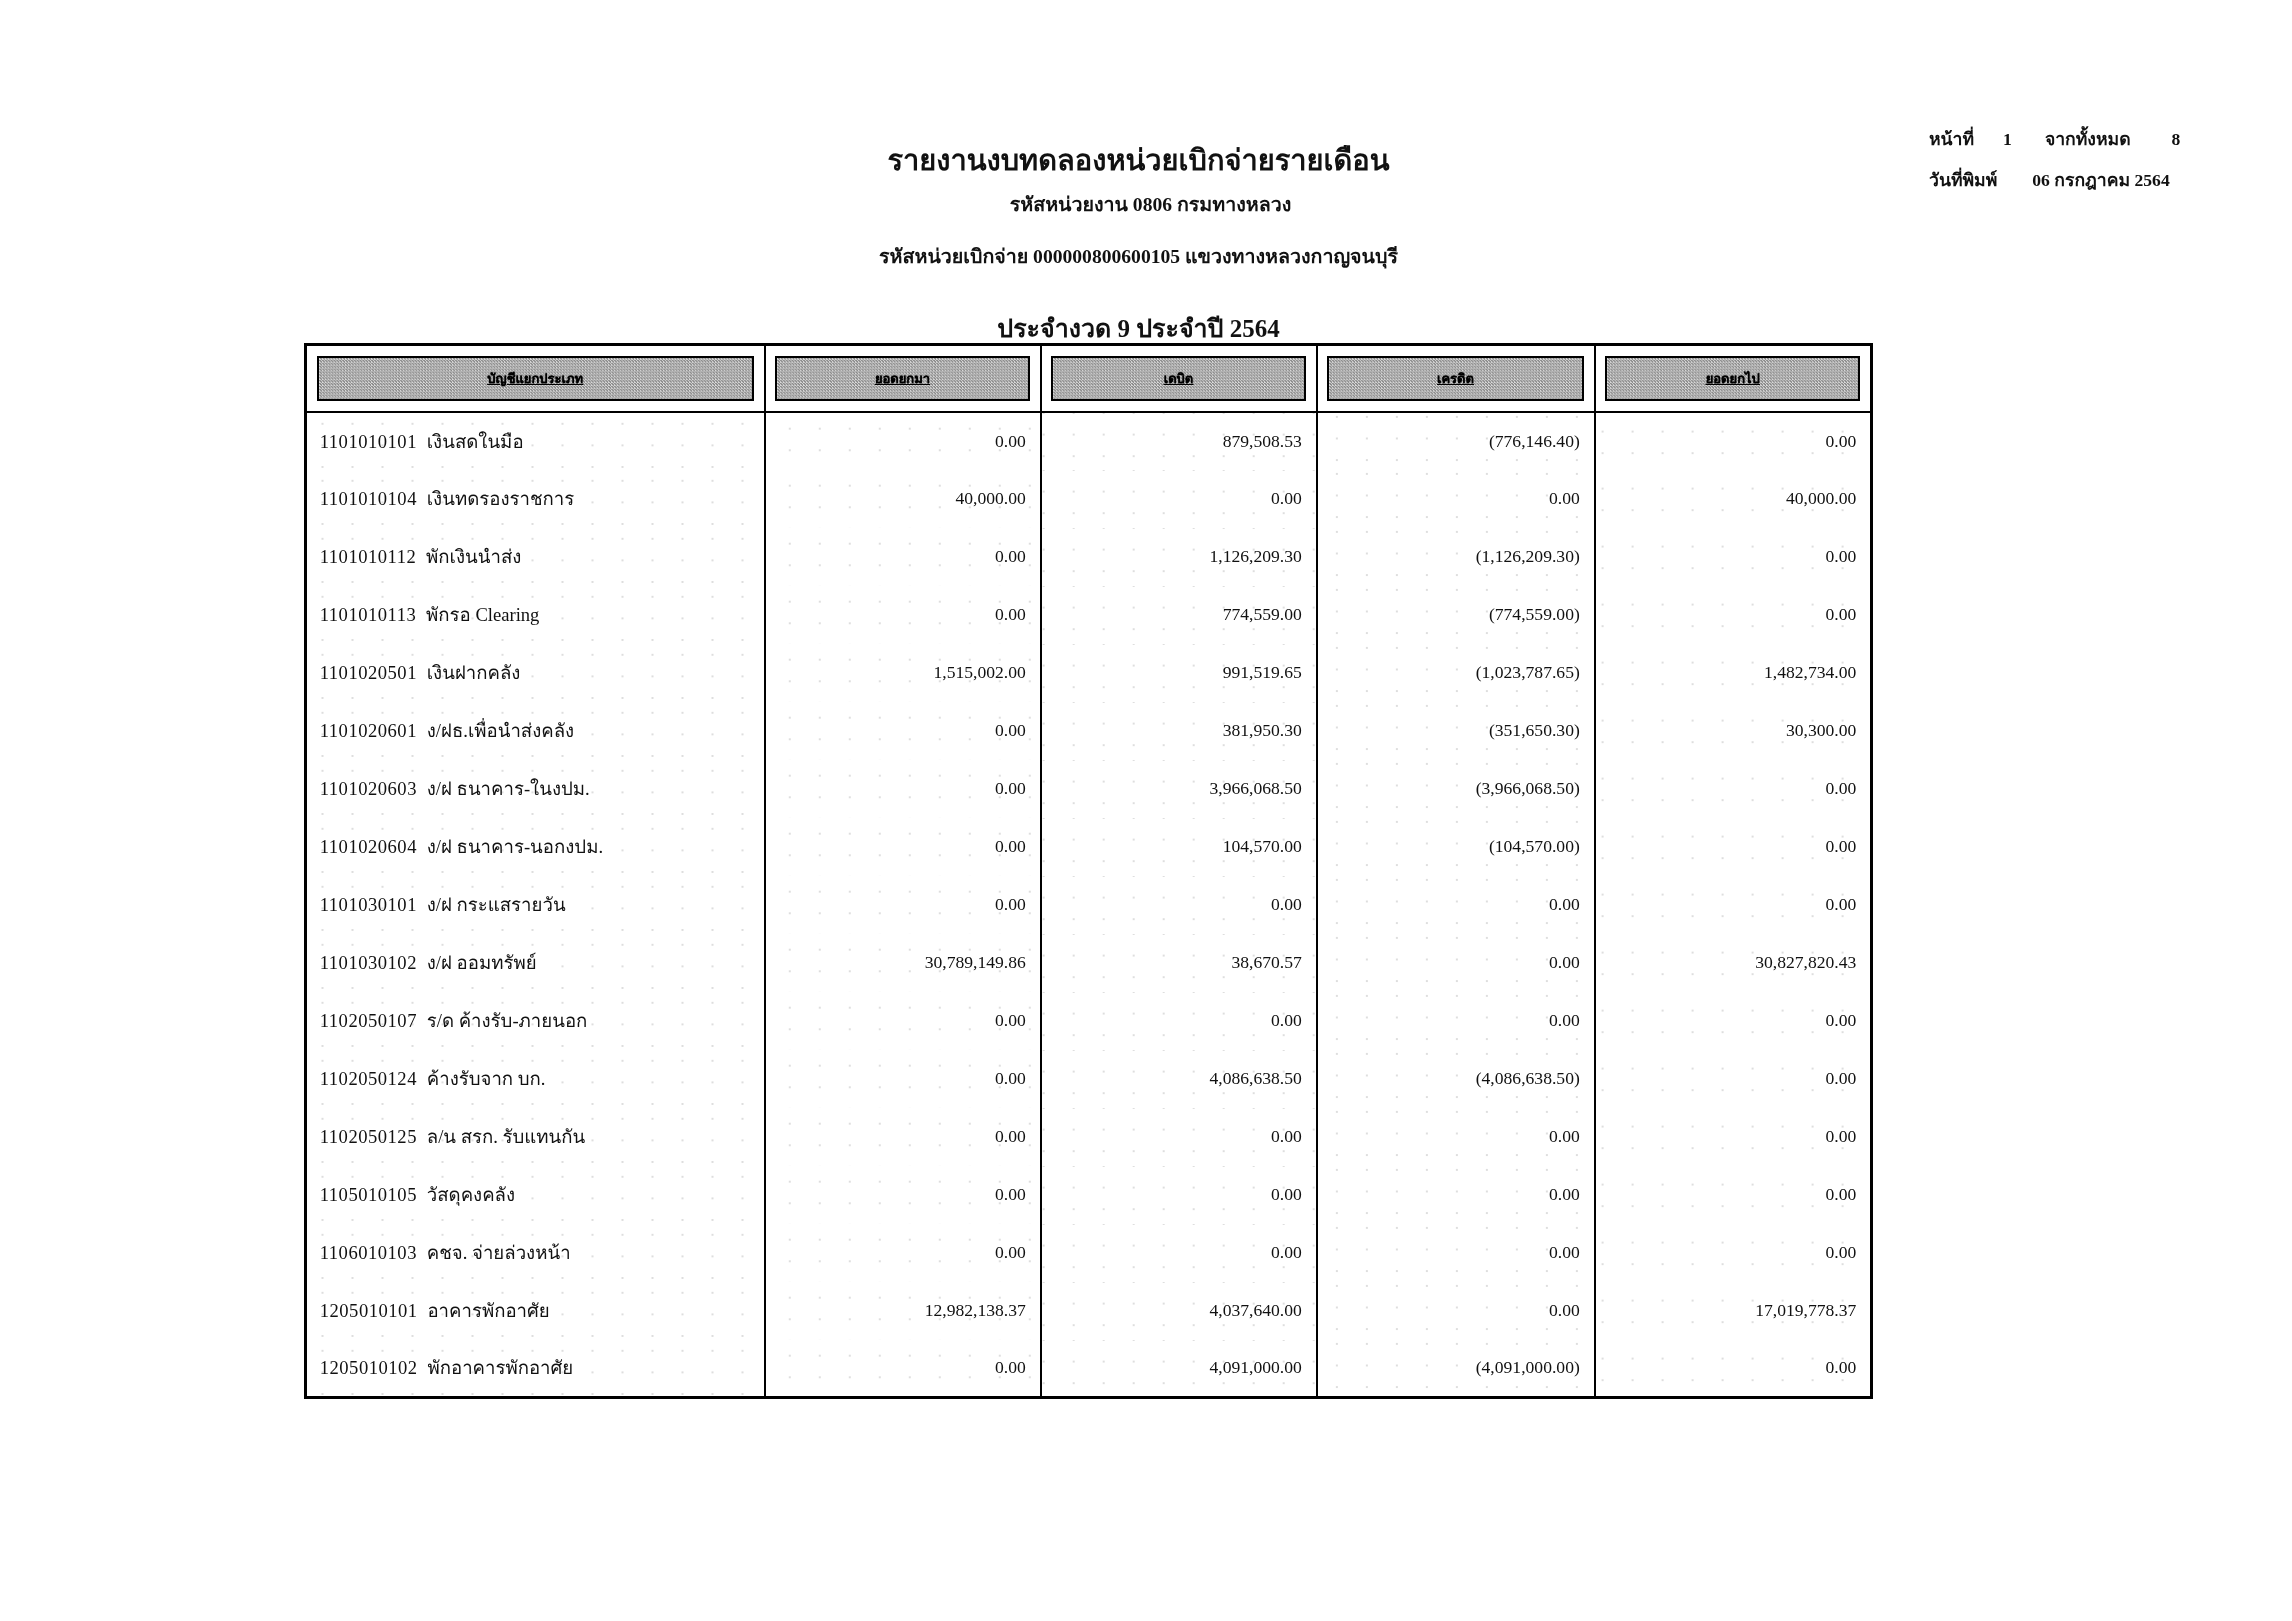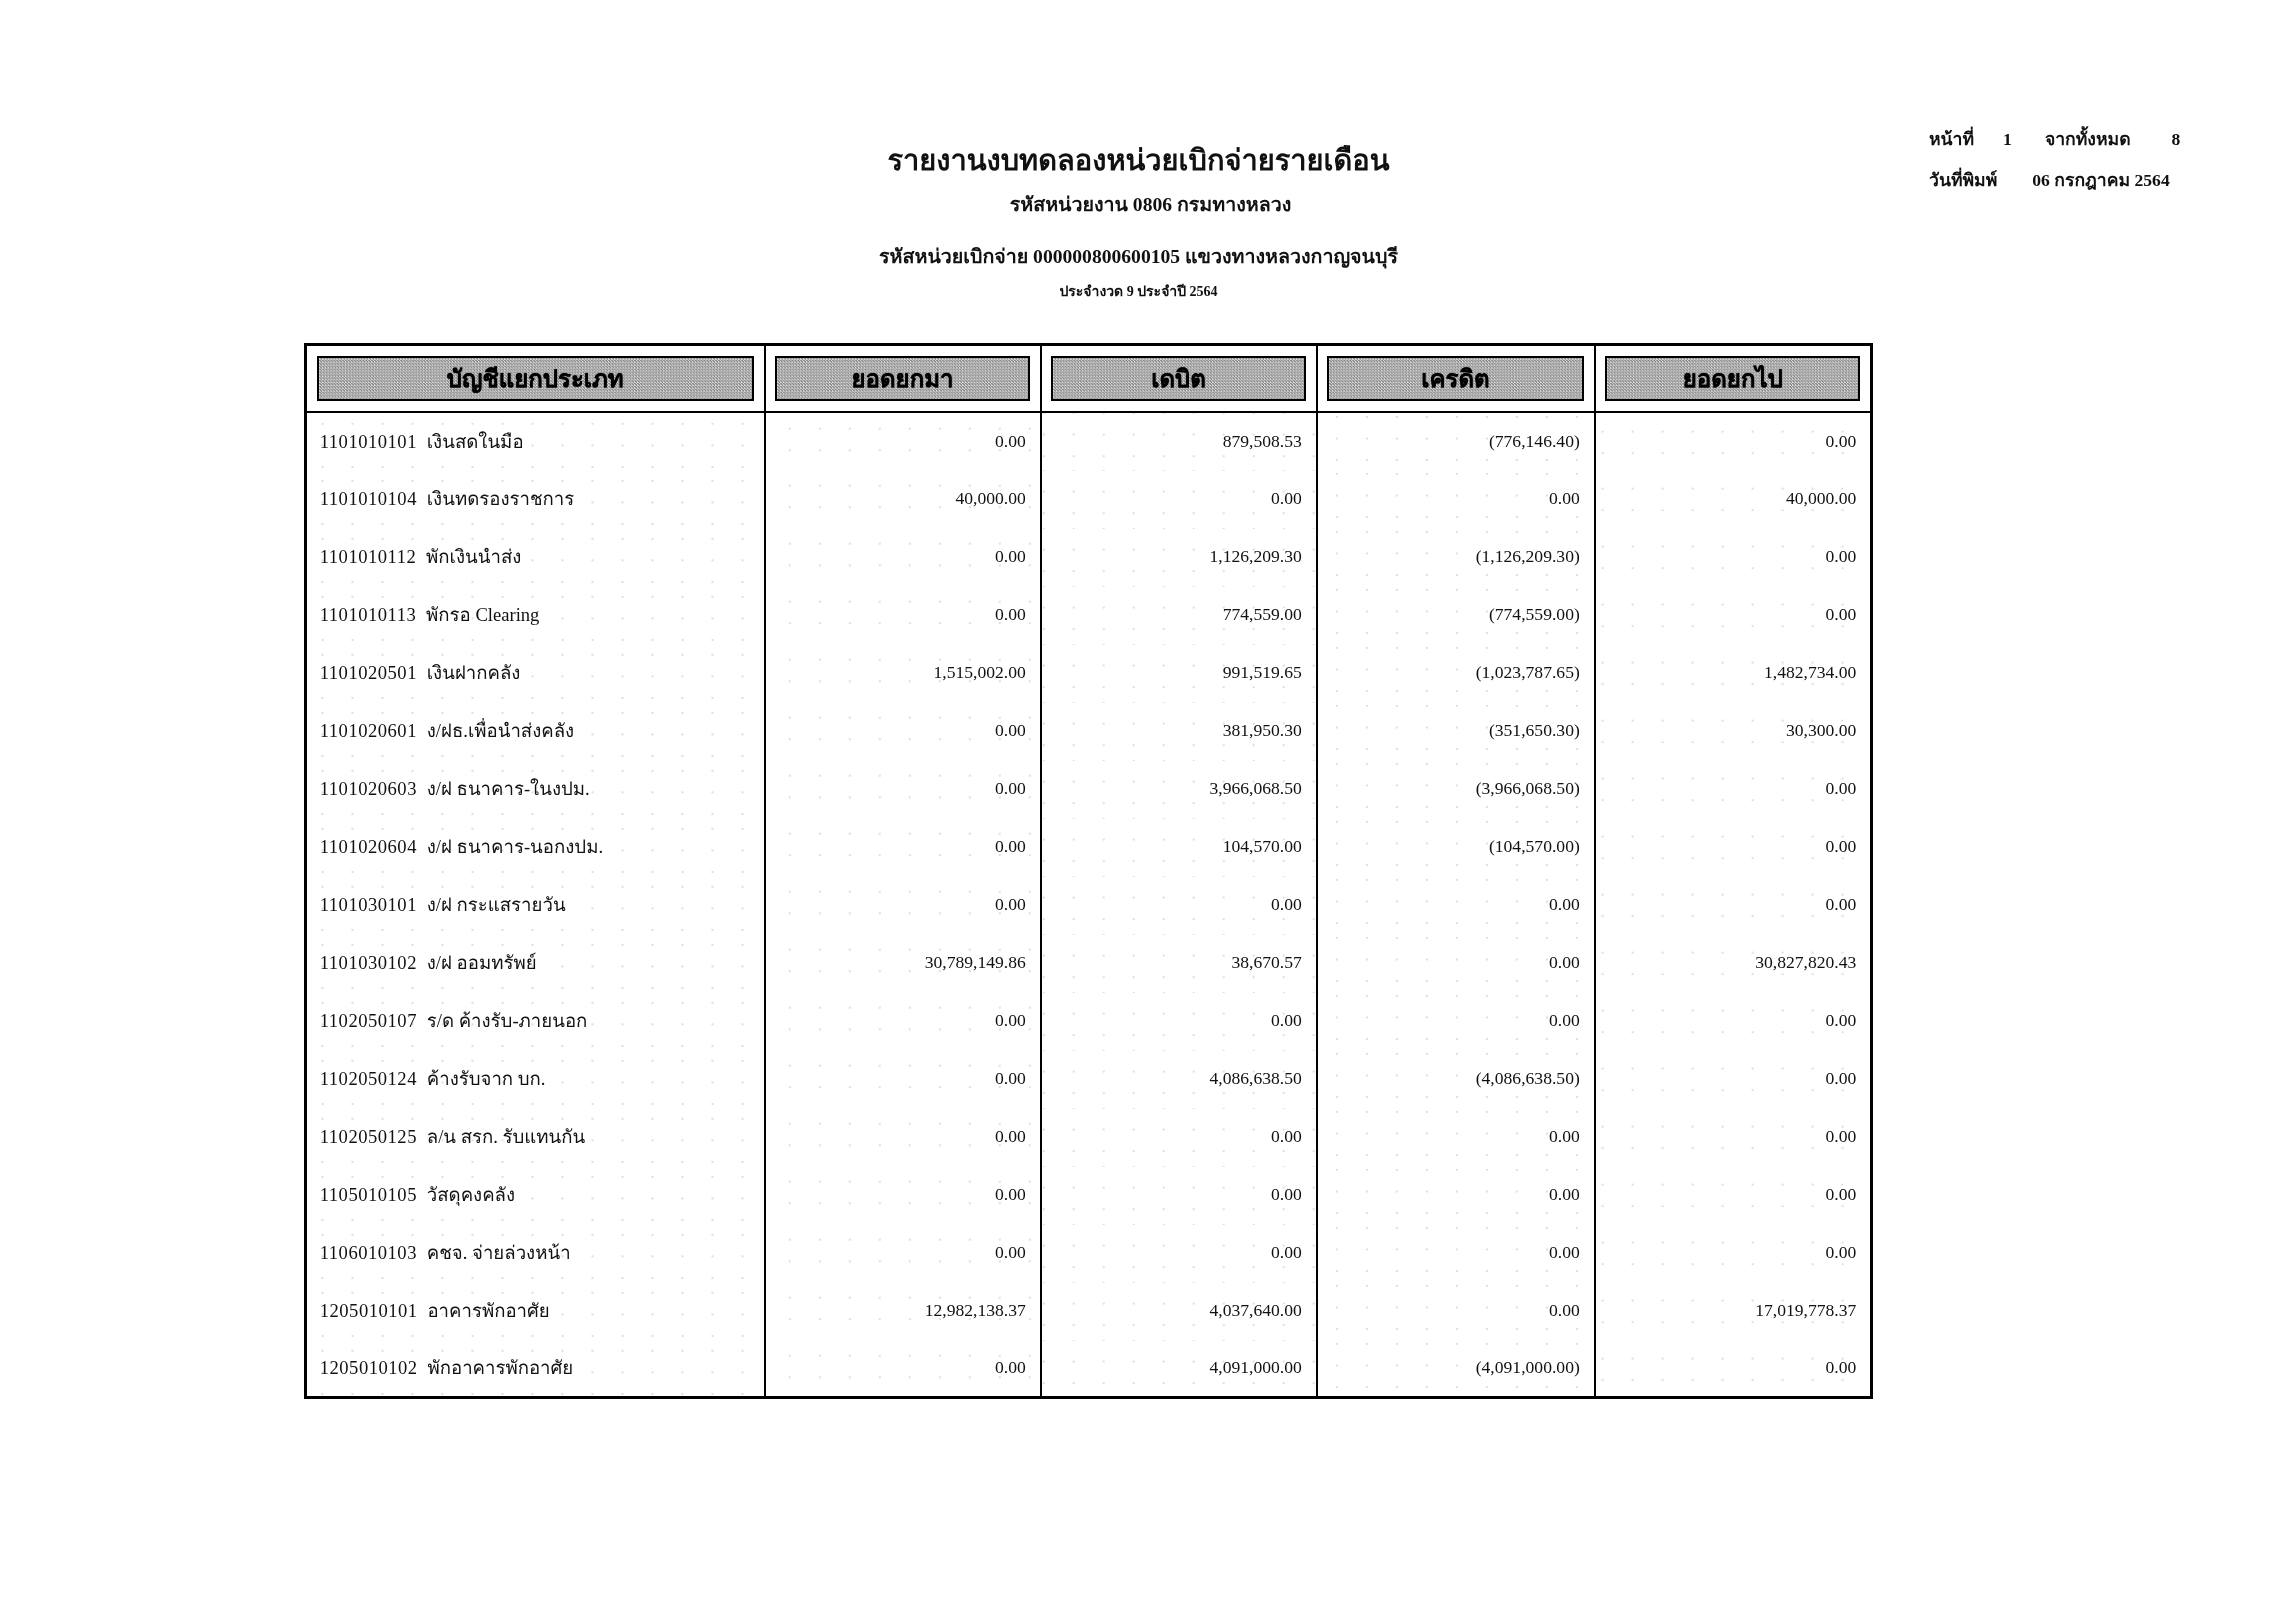--- a/index.html
+++ b/index.html
@@ -22,21 +22,21 @@
   .page-info .lbl-page   { margin-right: 29px; }
   .page-info .val-page   { margin-right: 33px; }
   .page-info .lbl-total  { margin-right: 41px; }
   .page-info .lbl-date   { margin-right: 35px; }
 
   
   .title-line { position: absolute; left: 0; width: 2277px; text-align: center; margin: 0; }
   .t1 { top: 137px; font-size: 29px; font-weight: bold; }
   .t2 { top: 188px; font-size: 19.6px; font-weight: bold; padding-left: 24px; }
   .t3 { top: 240px; font-size: 19.6px; font-weight: bold; }
-  .t4 { top: 280px; font-size: 14px; font-weight: bold; }
+  .t4 { top: 308px; font-size: 25px; font-weight: bold; }
 
   
   .table-wrap { position: absolute; left: 304px; top: 343px; width: 1568px; }
   table.report {
     width: 100%; border-collapse: collapse; table-layout: fixed;
     border: 3.9px solid #000;
   }
   col.c1 { width: 459px; }
   col.c2 { width: 276px; }
   col.c3 { width: 276px; }
@@ -47,25 +47,26 @@
   thead th {
     border-bottom: 2.9px solid #000;
     padding: 0; vertical-align: middle;
   }
   thead th + th, tbody td + td { border-left: 2px solid #000; }
 
   .hdr-box {
     margin: 8px auto; width: calc(100% - 19.6px); height: 45px;
     border: 2px solid #000;
     display: flex; align-items: center; justify-content: center;
-    font-size: 24px; font-weight: bold; color: #000;
+    font-size: 13px; font-weight: bold; color: #000;
     background-color: #d6d6d6;
     background-image: repeating-conic-gradient(#8a8a8a 0% 25%, #d9d9d9 0% 50%);
     background-size: 2.9px 2.9px;
     text-shadow: 0 0 1px #000;
+    text-decoration: underline;
   }
 
   tbody tr { height: 58px; }
   tbody td {
     padding: 0; vertical-align: middle;
     
     background-image: radial-gradient(circle, rgba(0,0,0,0.13) 1px, transparent 1.4px);
     background-size: 30px 21.6px;
   }
   tbody td:nth-child(2) { background-position: 8.8px 4.9px; }

